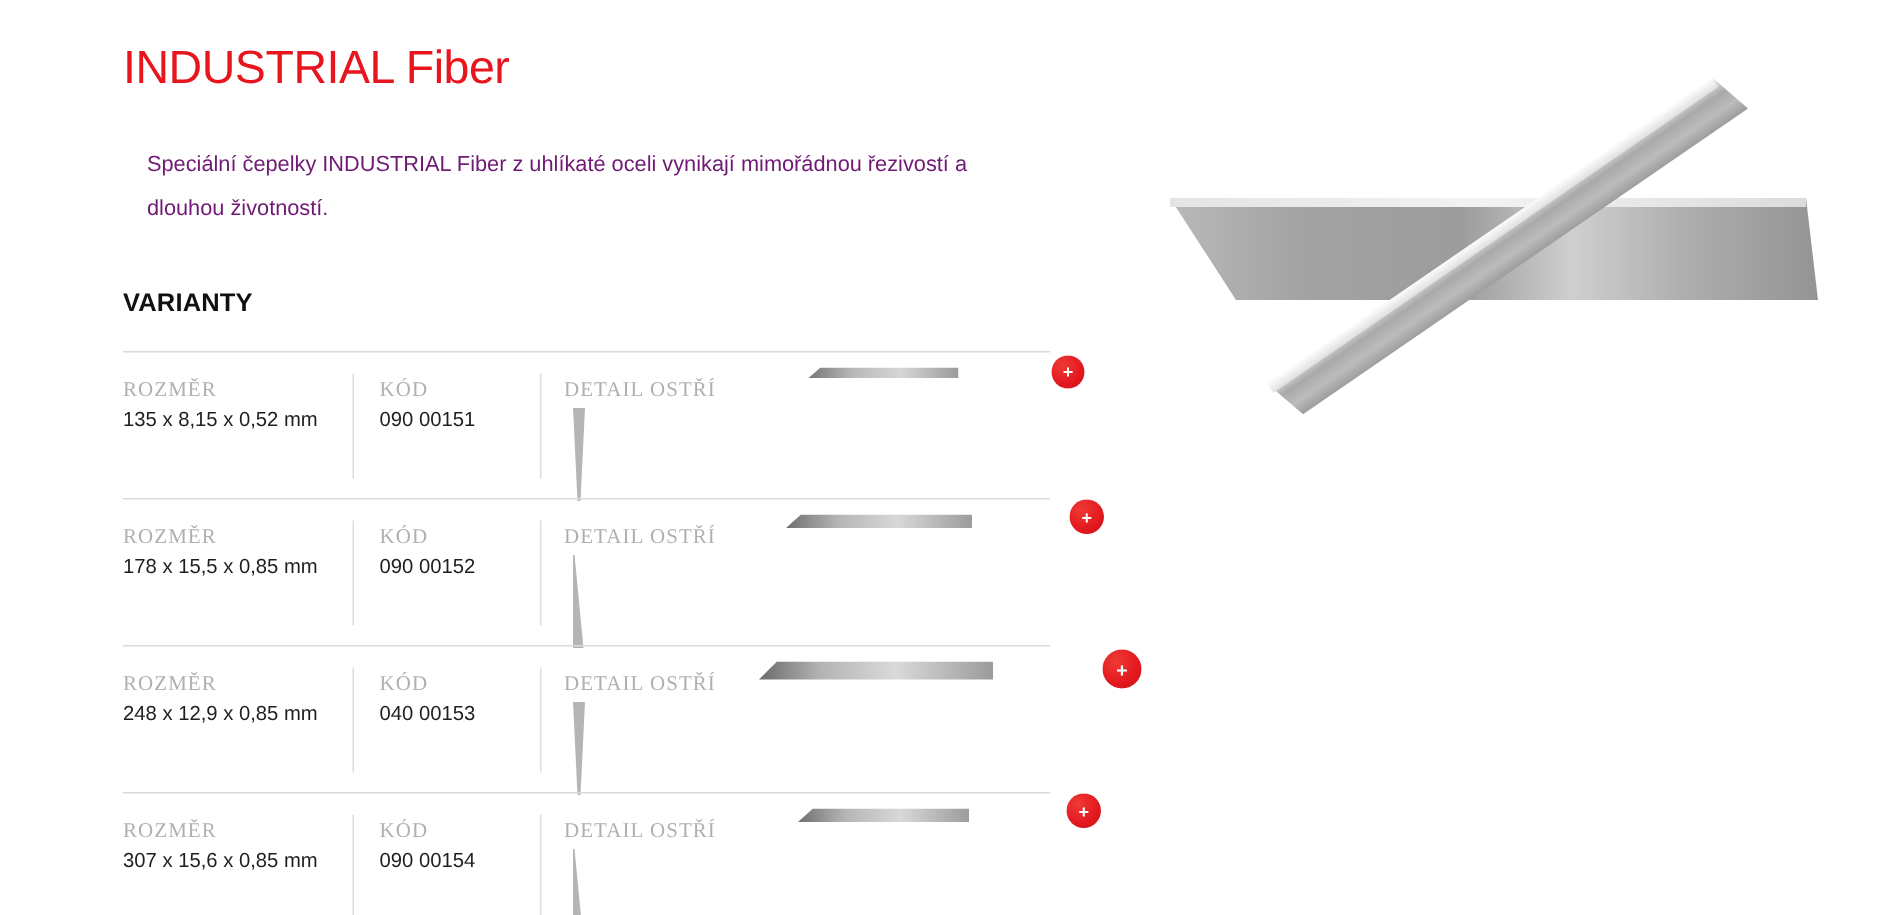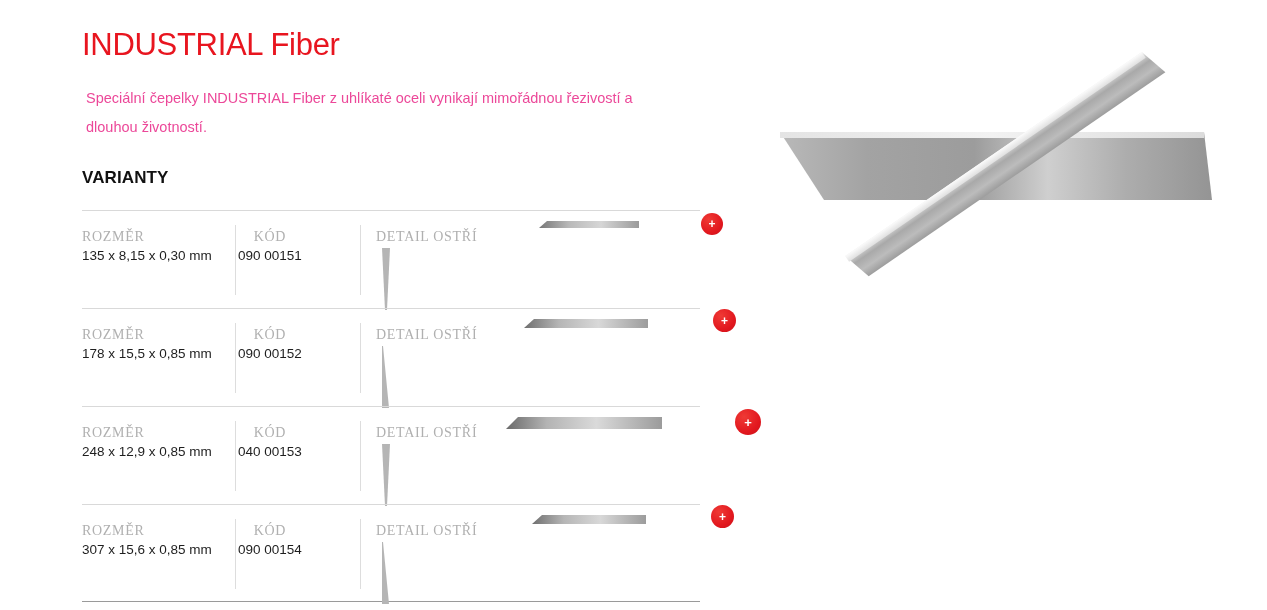--- a/index.html
+++ b/index.html
@@ -30,22 +30,22 @@
     color: #e8151f;
     letter-spacing: -0.3px;
     margin: 0;
     padding-top: 26px;
     line-height: 1.2;
   }
 
   .intro-text {
     font-size: 14.5px;
     line-height: 29px;
-    color: #ec4899;
-    margin: 4px;
+    color: #701a75;
+    margin: 16px;
     padding-top: 17px;
     width: 600px;
   }
 
   .variants-heading {
     font-size: 17px;
     font-weight: bold;
     color: #111111;
     margin: 0;
     padding-top: 22px;
@@ -83,21 +83,21 @@
   }
 
   .cell-value {
     font-size: 13.5px;
     color: #1e1e1e;
     line-height: 22px;
     white-space: nowrap;
   }
 
   .cell-size  { left: 0px; }
-  .cell-code  { left: 156px; text-align: center; }
+  .cell-code  { left: 171px; }
   .cell-edge  { left: 294px; }
 
   
   .col-divider {
     position: absolute;
     top: 14px;
     width: 1px;
     height: 70px;
     background: #dddddd;
   }
@@ -160,21 +160,21 @@
   <h2 class="variants-heading">VARIANTY</h2>
 
   <div class="variants-table">
 
     <div class="variant-row">
       <div class="col-divider d1"></div>
       <div class="col-divider d2"></div>
 
       <div class="cell cell-size">
         <div class="cell-label">ROZMĚR</div>
-        <div class="cell-value">135 x 8,15 x 0,30 mm</div>
+        <div class="cell-value">135 x 8,15 x 0,52 mm</div>
       </div>
 
       <div class="cell cell-code">
         <div class="cell-label">KÓD</div>
         <div class="cell-value">090 00151</div>
       </div>
 
       <div class="cell cell-edge">
         <div class="cell-label">DETAIL OSTŘÍ</div>
       </div>

